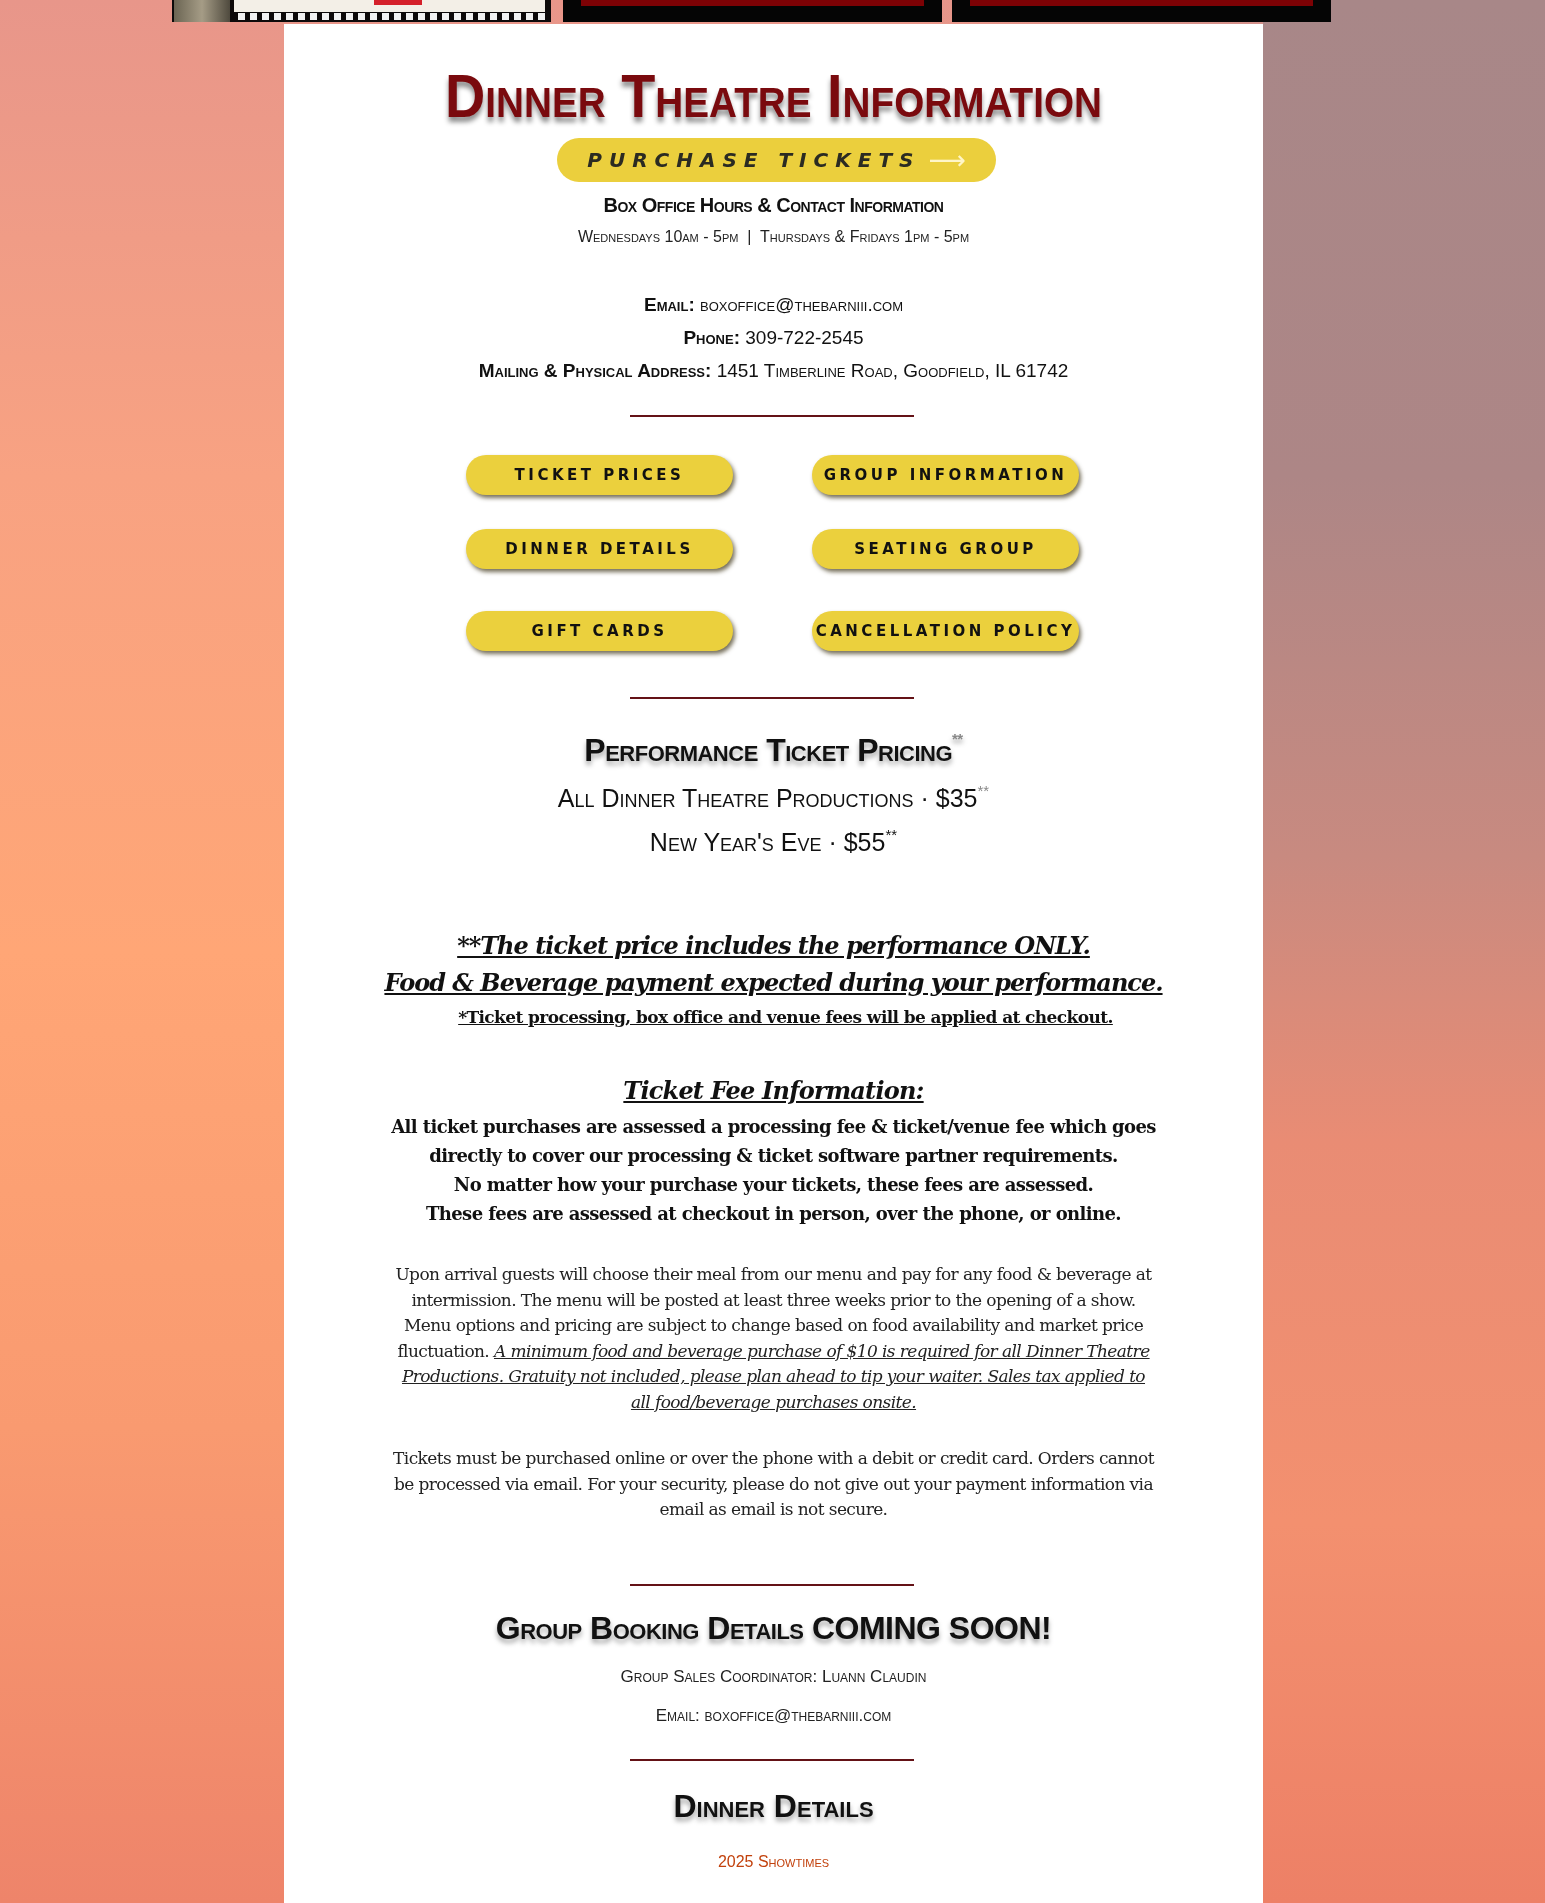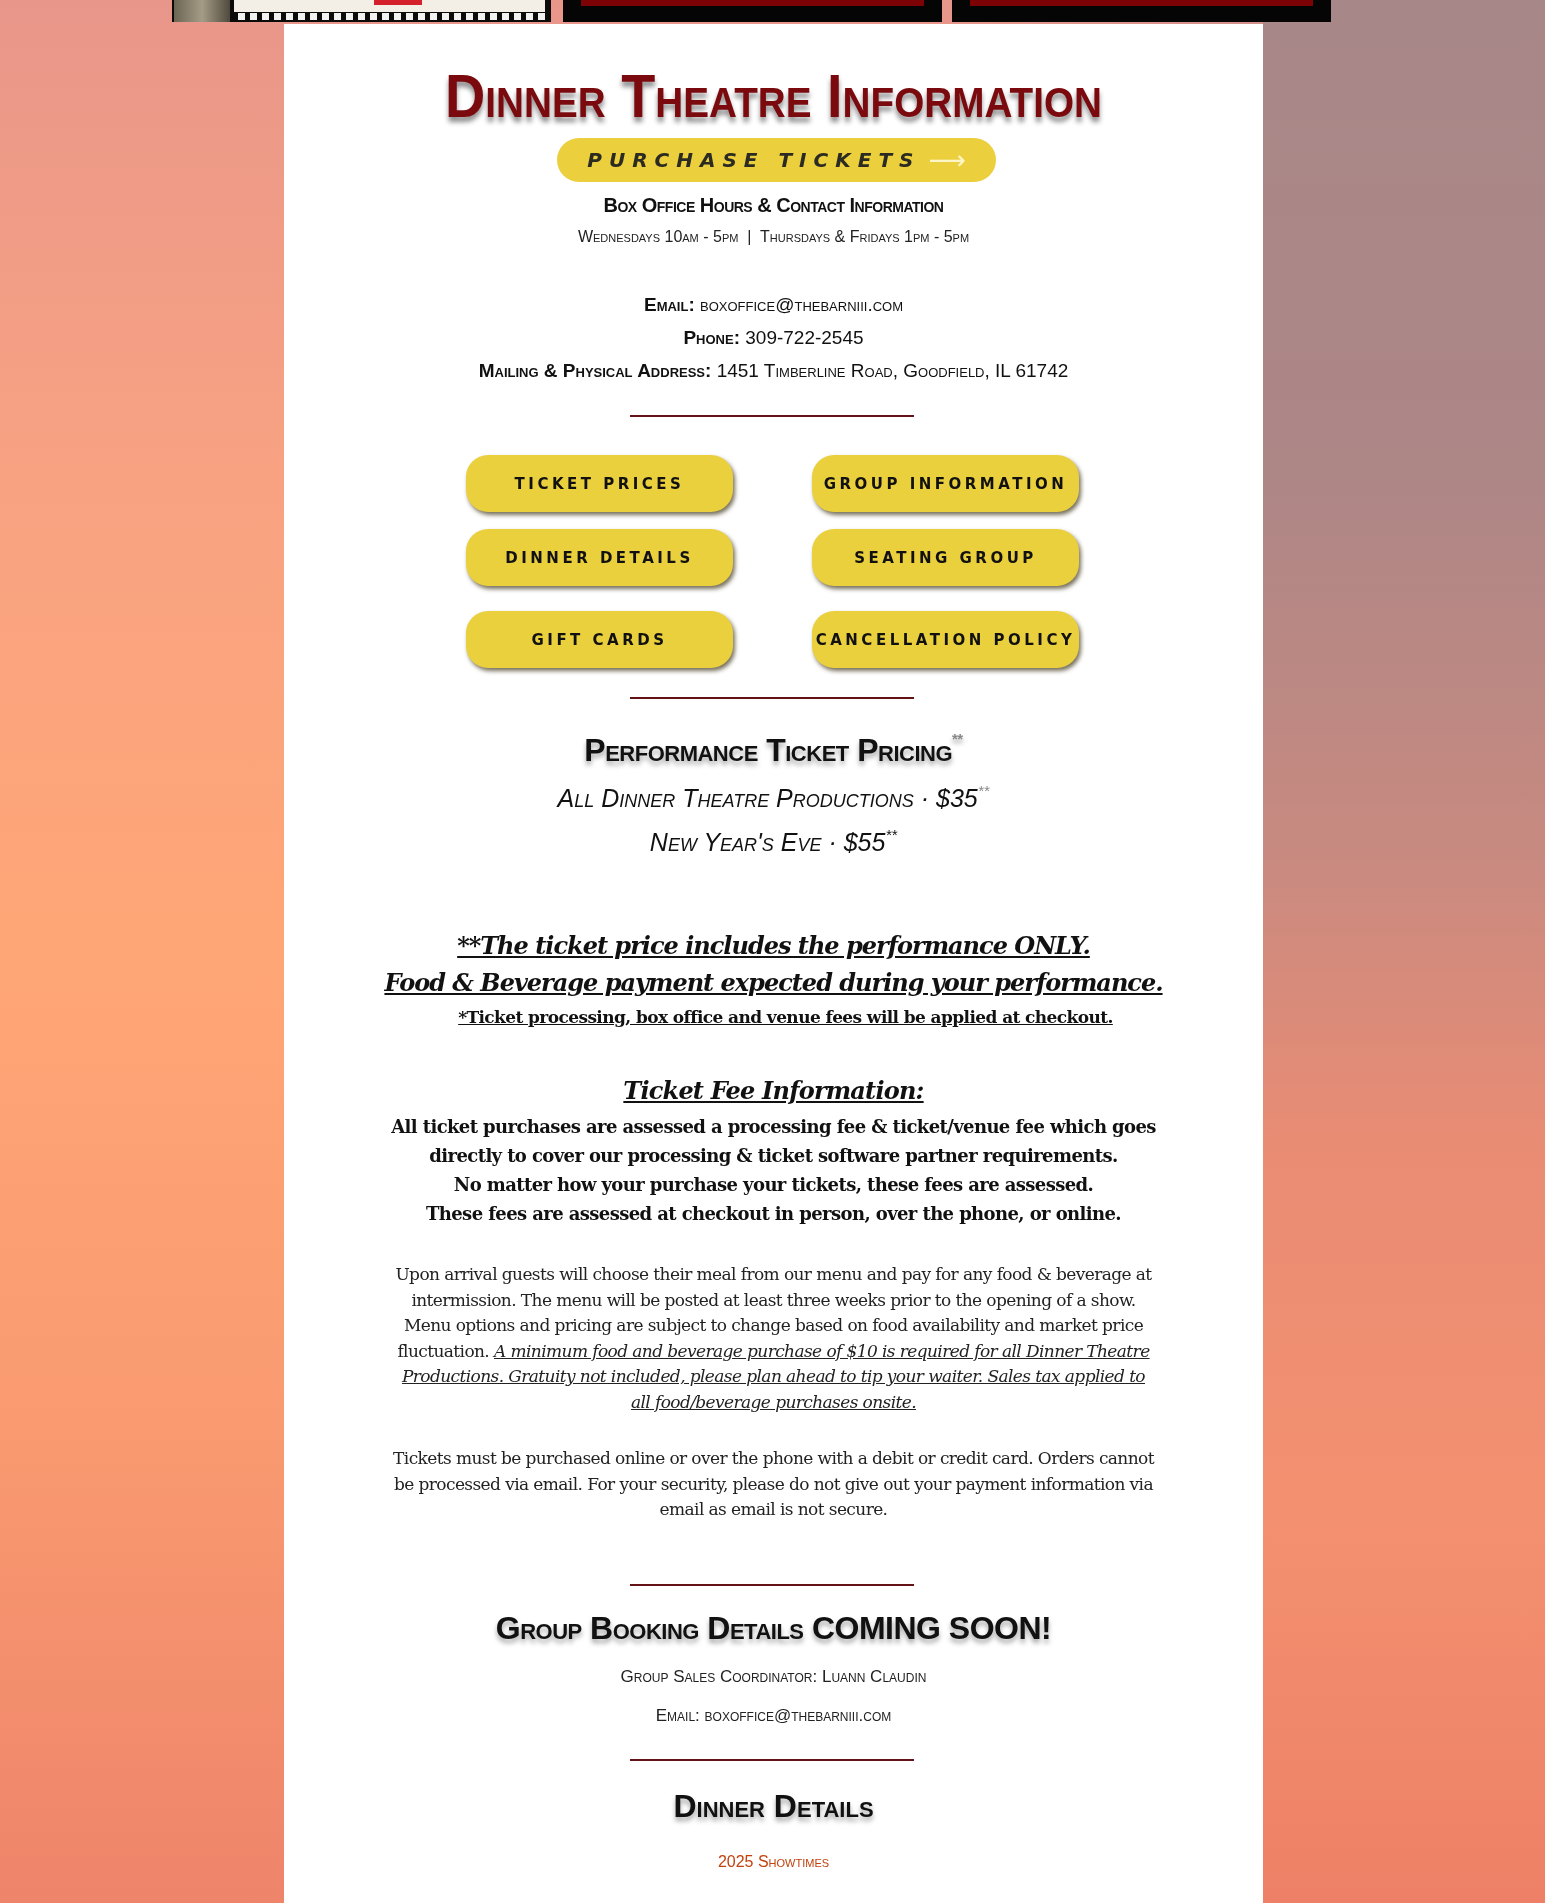--- a/index.html
+++ b/index.html
@@ -40,27 +40,27 @@
   }
   .purchase-btn .lbl { font-family: "DejaVu Sans", sans-serif; font-weight: bold; font-size: 20px; letter-spacing: 7px; color: #2b2b22; font-style: italic; }
   .purchase-btn .arrow { margin-left: 8px; color: #fff6c8; font-size: 26px; line-height: 1; }
   .sc { font-variant: small-caps; font-family: "Liberation Sans", sans-serif; color: #111; }
   .box-head { top: 170px; font-size: 20px; font-weight: bold; letter-spacing: -0.5px; }
   .hours { top: 204px; font-size: 16px; color: #222; }
   .contact { font-size: 19px; color: #111; }
   .contact b { font-weight: bold; }
   .divider { position: absolute; left: 346px; width: 284px; height: 2px; background: #641216; }
   .nav-btn {
-    position: absolute; width: 267px; height: 57px; background: #ebd03d; border-radius: 22px;
+    position: absolute; width: 267px; height: 40px; background: #ebd03d; border-radius: 22px;
     box-shadow: 2px 3px 4px rgba(60,50,20,0.7);
     display: flex; align-items: center; justify-content: center; cursor: pointer;
     font-family: "DejaVu Sans", sans-serif; font-weight: bold; font-size: 15px; letter-spacing: 3.5px; color: #111;
   }
   .price-head { top: 708px; font-size: 32px; font-weight: bold; color: #111; text-shadow: 0 4px 5px rgba(0,0,0,0.35); letter-spacing: -0.5px; }
-  .price-line { font-size: 25px; color: #111; font-style: italic; }
+  .price-line { font-size: 25px; color: #111; }
   .sup-gray { color: #888; font-size: 15px; vertical-align: top; position: relative; top: -2px; }
   .sup-dark { color: #111; font-size: 15px; vertical-align: top; position: relative; top: -2px; }
   .serif { font-family: "DejaVu Serif", serif; }
   .note-big { font-size: 24px; font-style: italic; font-weight: bold; text-decoration: underline; color: #111; letter-spacing: -1px; }
   .note-small { font-size: 17px; font-weight: bold; text-decoration: underline; color: #111; letter-spacing: -0.6px; padding-left: 24px; }
   .fee-head { font-size: 24px; font-style: italic; font-weight: bold; text-decoration: underline; color: #111; letter-spacing: -0.8px; }
   .fee-text { font-size: 18px; font-weight: bold; color: #111; line-height: 29px; letter-spacing: -0.6px; }
   .para { position: absolute; left: 108px; width: 763px; text-align: center; font-size: 17px; line-height: 25.5px; color: #222; letter-spacing: -0.6px; }
   .para .iu { font-style: italic; text-decoration: underline; }
   .group-head { font-size: 32px; font-weight: bold; color: #111; text-shadow: 0 4px 5px rgba(0,0,0,0.35); letter-spacing: -0.5px; }

